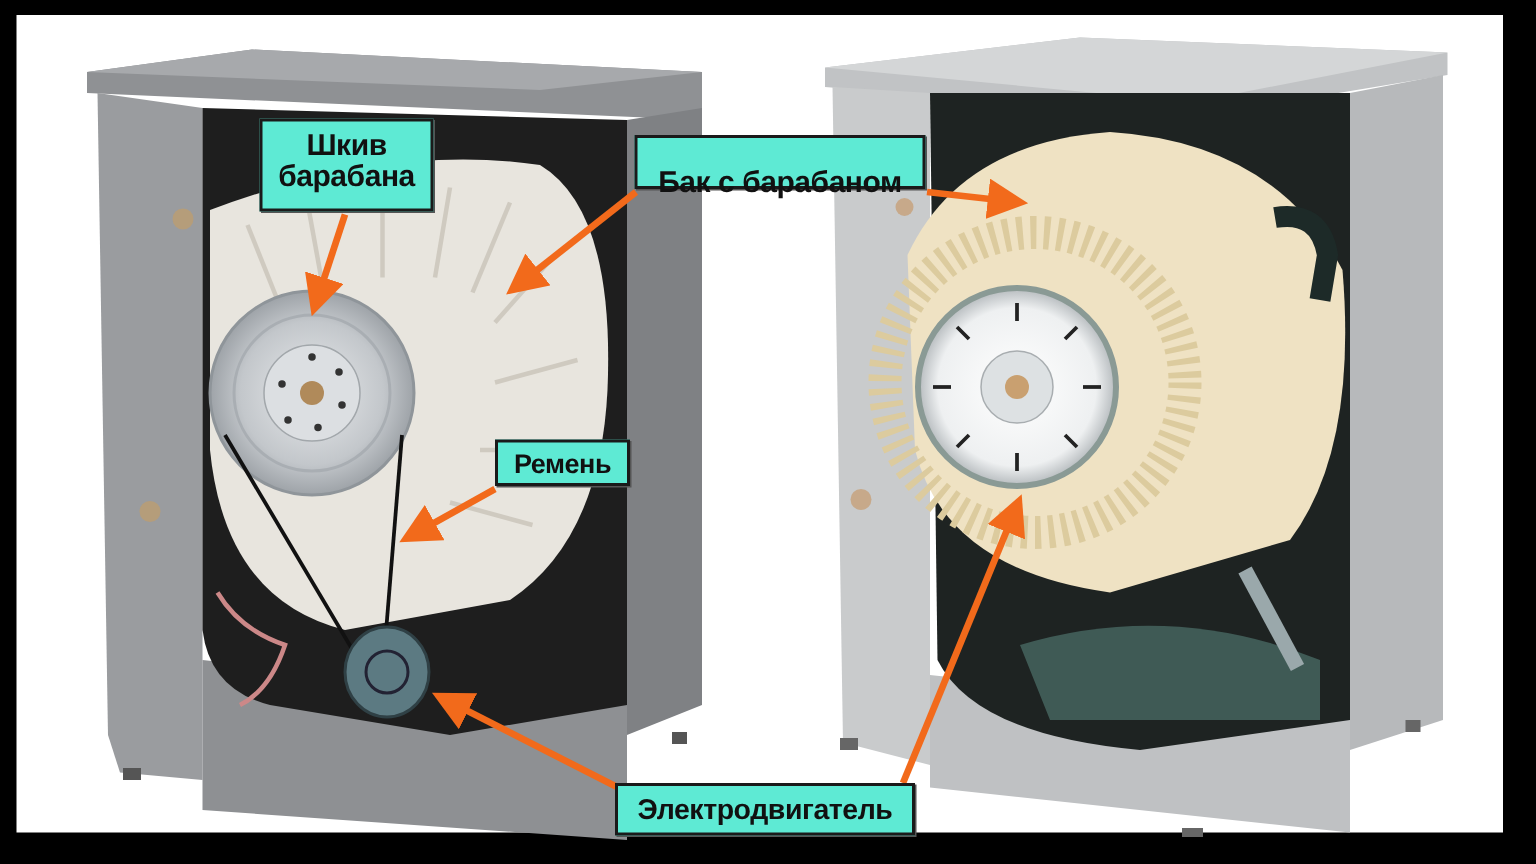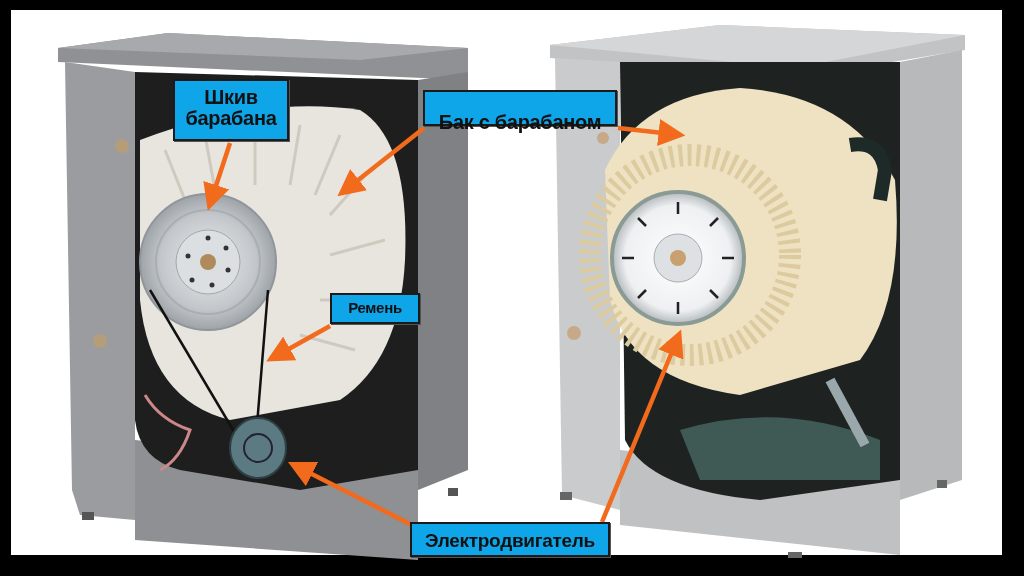--- a/index.html
+++ b/index.html
@@ -1,24 +1,24 @@
 <!DOCTYPE html>
 <html><head>
 <meta charset="utf-8">
 <style>
   html,body{margin:0;padding:0;background:#000;}
   body{width:1024px;height:576px;overflow:hidden;position:relative;font-family:"Liberation Sans",sans-serif;}
   #canvas{position:absolute;left:11px;top:10px;width:991px;height:545px;background:#fff;overflow:hidden;}
   svg.scene{position:absolute;left:0;top:0;width:1024px;height:576px;}
-  .label{position:absolute;background:#0ea5e9;border:2px solid #1a1a1a;color:#111;font-weight:bold;
+  .label{position:absolute;background:#5eead4;border:2px solid #1a1a1a;color:#111;font-weight:bold;
     font-family:"Liberation Sans",sans-serif;text-align:center;line-height:1.05;box-sizing:border-box;
     letter-spacing:-0.3px;box-shadow:1px 1px 0 #555;}
   .lbl-pulley{left:173px;top:79px;width:116px;height:62px;font-size:20px;padding-top:6px;}
   .lbl-tank{left:423px;top:90px;width:194px;height:36px;font-size:20px;padding-top:20px;}
-  .lbl-belt{left:330px;top:293px;width:90px;height:31px;font-size:15px;padding-top:5px;}
+  .lbl-belt{left:330px;top:293px;width:90px;height:31px;font-size:18px;padding-top:5px;}
   .lbl-motor{left:410px;top:522px;width:200px;height:35px;font-size:19px;padding-top:7px;}
 </style>
 </head>
 <body>
 
 <div id="canvas"></div>
 
 <svg class="scene" viewBox="0 0 1024 576">
   <defs>
     <marker id="arr" markerWidth="6" markerHeight="6" refX="3" refY="3" orient="auto" markerUnits="strokeWidth">

